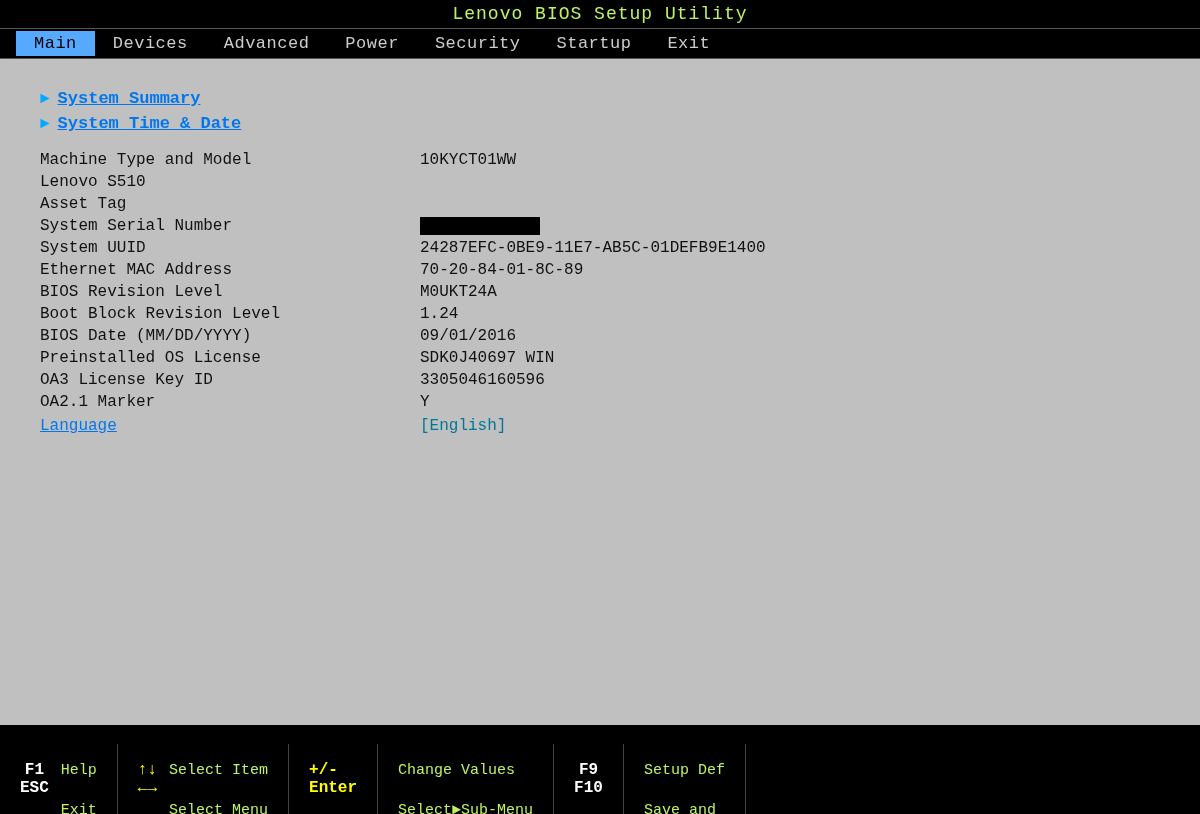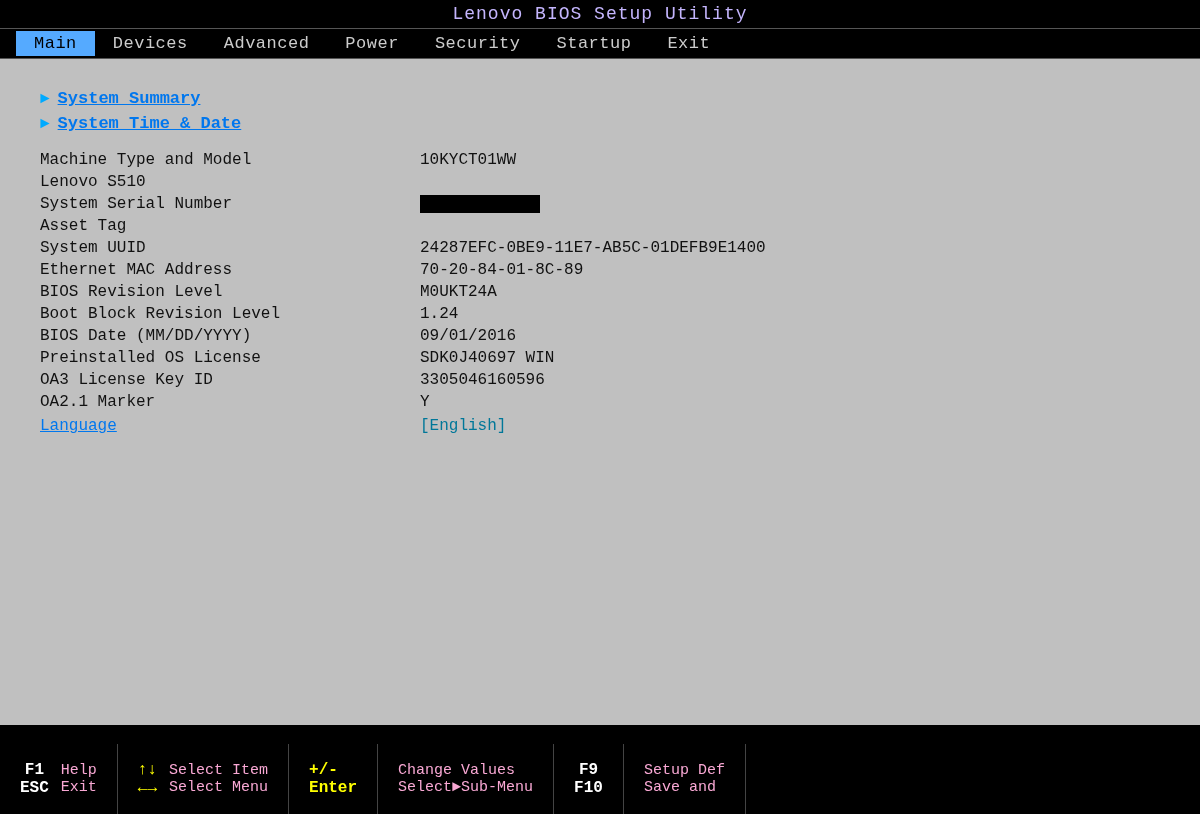--- a/index.html
+++ b/index.html
@@ -8,21 +8,21 @@
       height: 814px;
       background: #000;
       font-family: 'Courier New', Courier, monospace;
       overflow: hidden;
       position: relative;
     }
 
     
     #title-bar {
       background: #000;
-      color: #c4b5fd;
+      color: #bef264;
       text-align: center;
       padding: 4px 4px;
       font-size: 18px;
       letter-spacing: 1px;
     }
 
     
     #menu-bar {
       background: #000;
       display: flex;
@@ -145,23 +145,24 @@
     }
 
     .status-key {
       color: #fff;
       font-size: 16px;
       font-weight: bold;
       font-family: 'Courier New', Courier, monospace;
     }
 
     .status-desc {
-      color: #f9a8d4;
+      color: #bef264;
       font-size: 15px;
       font-family: 'Courier New', Courier, monospace;
+      margin-top: 23px;
     }
 
     .status-key-yellow {
       color: #ffff00;
     }
   </style>
 </head>
 <body>
 
 <div id="title-bar">
@@ -194,32 +195,32 @@
     <div class="info-row">
       <span class="info-label">Machine Type and Model</span>
       <span class="info-value">10KYCT01WW</span>
     </div>
 
     <div class="info-row">
       <span class="info-value">Lenovo S510</span>
     </div>
 
     <div class="info-row">
+      <span class="info-label">Asset Tag</span>
+      <span class="info-value"></span>
+    </div>
+
+    <div class="info-row">
       <span class="info-label">System Serial Number</span>
       <span class="info-value">
         <span class="redacted">&nbsp;</span>
       </span>
     </div>
 
     <div class="info-row">
-      <span class="info-label">Asset Tag</span>
-      <span class="info-value"></span>
-    </div>
-
-    <div class="info-row">
       <span class="info-label">System UUID</span>
       <span class="info-value">24287EFC-0BE9-11E7-AB5C-01DEFB9E1400</span>
     </div>
 
     <div class="info-row">
       <span class="info-label">Ethernet MAC Address</span>
       <span class="info-value">70-20-84-01-8C-89</span>
     </div>
 
     <div class="info-row">

